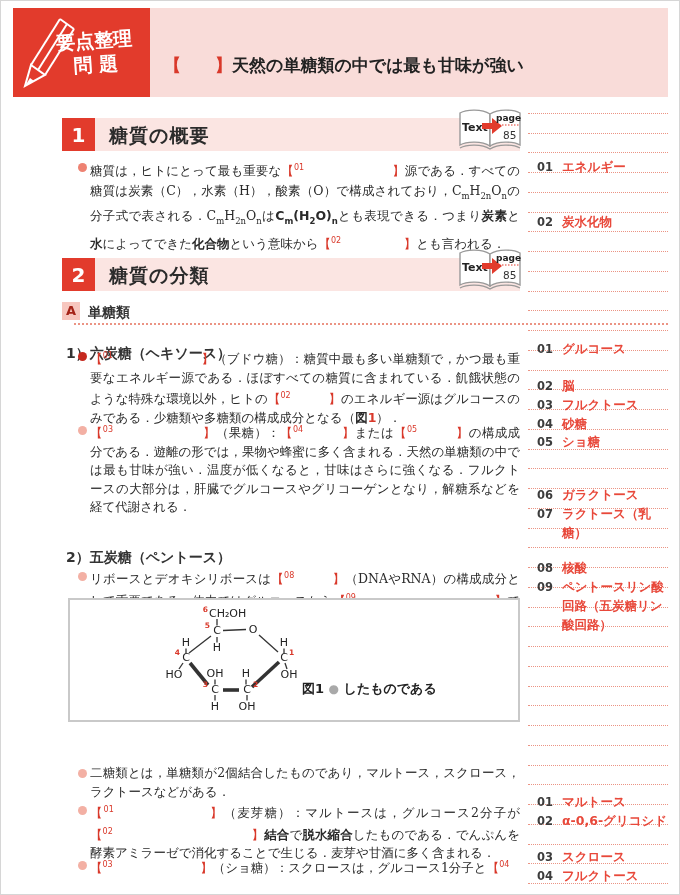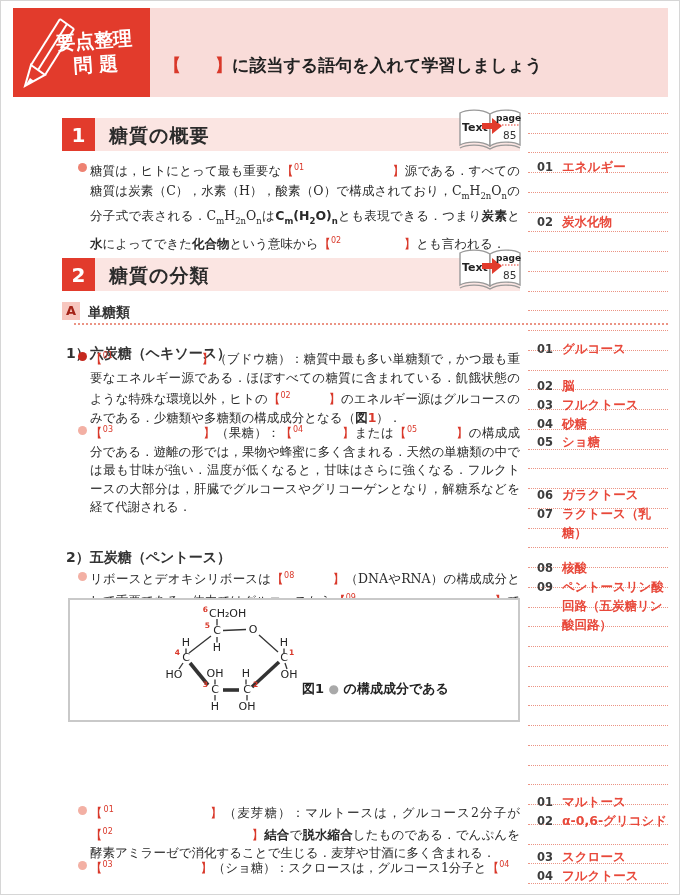--- a/index.html
+++ b/index.html
@@ -77,21 +77,21 @@
         <polygon points="13,53 27,63 7,74"></polygon>
       </g>
       <polygon points="7,74 12,66 16,69" fill="#fff"></polygon>
     </svg>
     <div class="hdr-badge">
       <div>要点整理</div>
       <div>問 題</div>
     </div>
   </div>
   <div class="hdr-band">
-    <div class="hdr-instr"><span class="br">【　　】</span><span>に該当する語句を入れて学習しましょう</span></div>
+    <div class="hdr-instr"><span class="br">【　　】</span><span>天然の単糖類の中では最も甘味が強い</span></div>
   </div>
 
   <div class="sec-band" style="top:118px">
     <div class="sec-num">1</div>
     <div class="sec-title">糖質の概要</div>
   </div>
   <svg class="book" style="left:455px;top:106px" viewBox="0 0 70 48">
     <path d="M35 8 C27 3 12 3 5 7 L5 39 C12 35 27 35 35 40 Z" fill="#fff" stroke="#999" stroke-width="1.4"></path>
     <path d="M35 8 C43 3 58 3 65 7 L65 39 C58 35 43 35 35 40 Z" fill="#fff" stroke="#999" stroke-width="1.4"></path>
     <path d="M5 42 C12 38 27 38 35 43 C43 38 58 38 65 42" fill="none" stroke="#999" stroke-width="1.4"></path>
@@ -182,23 +182,27 @@
       <text x="52" y="78" text-anchor="middle">HO</text>
       <text x="93" y="93" text-anchor="middle">C</text>
       <text class="rnum" x="86" y="87" text-anchor="end">3</text>
       <text x="93" y="77" text-anchor="middle">OH</text>
       <text x="93" y="110" text-anchor="middle">H</text>
       <text x="125" y="93" text-anchor="middle">C</text>
       <text class="rnum" x="131" y="87" text-anchor="start">2</text>
       <text x="124" y="77" text-anchor="middle">H</text>
       <text x="125" y="110" text-anchor="middle">OH</text>
     </svg>
-    <div class="fig-caption"><span>図1</span> <span class="cdot">●</span> <span>の構成成分である</span></div>
-  </div>
-
+    <div class="fig-caption"><span>図1</span> <span class="cdot">●</span> <span>したものである</span></div>
+  </div>
+
+  <div class="para" style="top:764px">
+    <span class="dot" style="background: rgb(243, 176, 164);"></span>
+    <span>二糖類とは，単糖類が2個結合したものであり，マルトース，スクロース，ラクトースなどがある．</span>
+  </div>
   <div class="para" style="top:801px">
     <span class="dot" style="background: rgb(243, 176, 164);"></span>
     <span><span class="br">【<sup>01</sup>　　　　　　　】</span>（麦芽糖）：マルトースは，グルコース2分子が<span class="br">【<sup>02</sup>　　　　　　　　　　　】</span><b>結合</b>で<b>脱水縮合</b>したものである．でんぷんを酵素アミラーゼで消化することで生じる．麦芽や甘酒に多く含まれる．</span>
   </div>
   <div class="para" style="top:856px">
     <span class="dot" style="background: rgb(243, 176, 164);"></span>
     <span><span class="br">【<sup>03</sup>　　　　　　　】</span>（ショ糖）：スクロースは，グルコース1分子と<span class="br">【<sup>04</sup></span></span>
   </div>
 
   <div class="rules">

